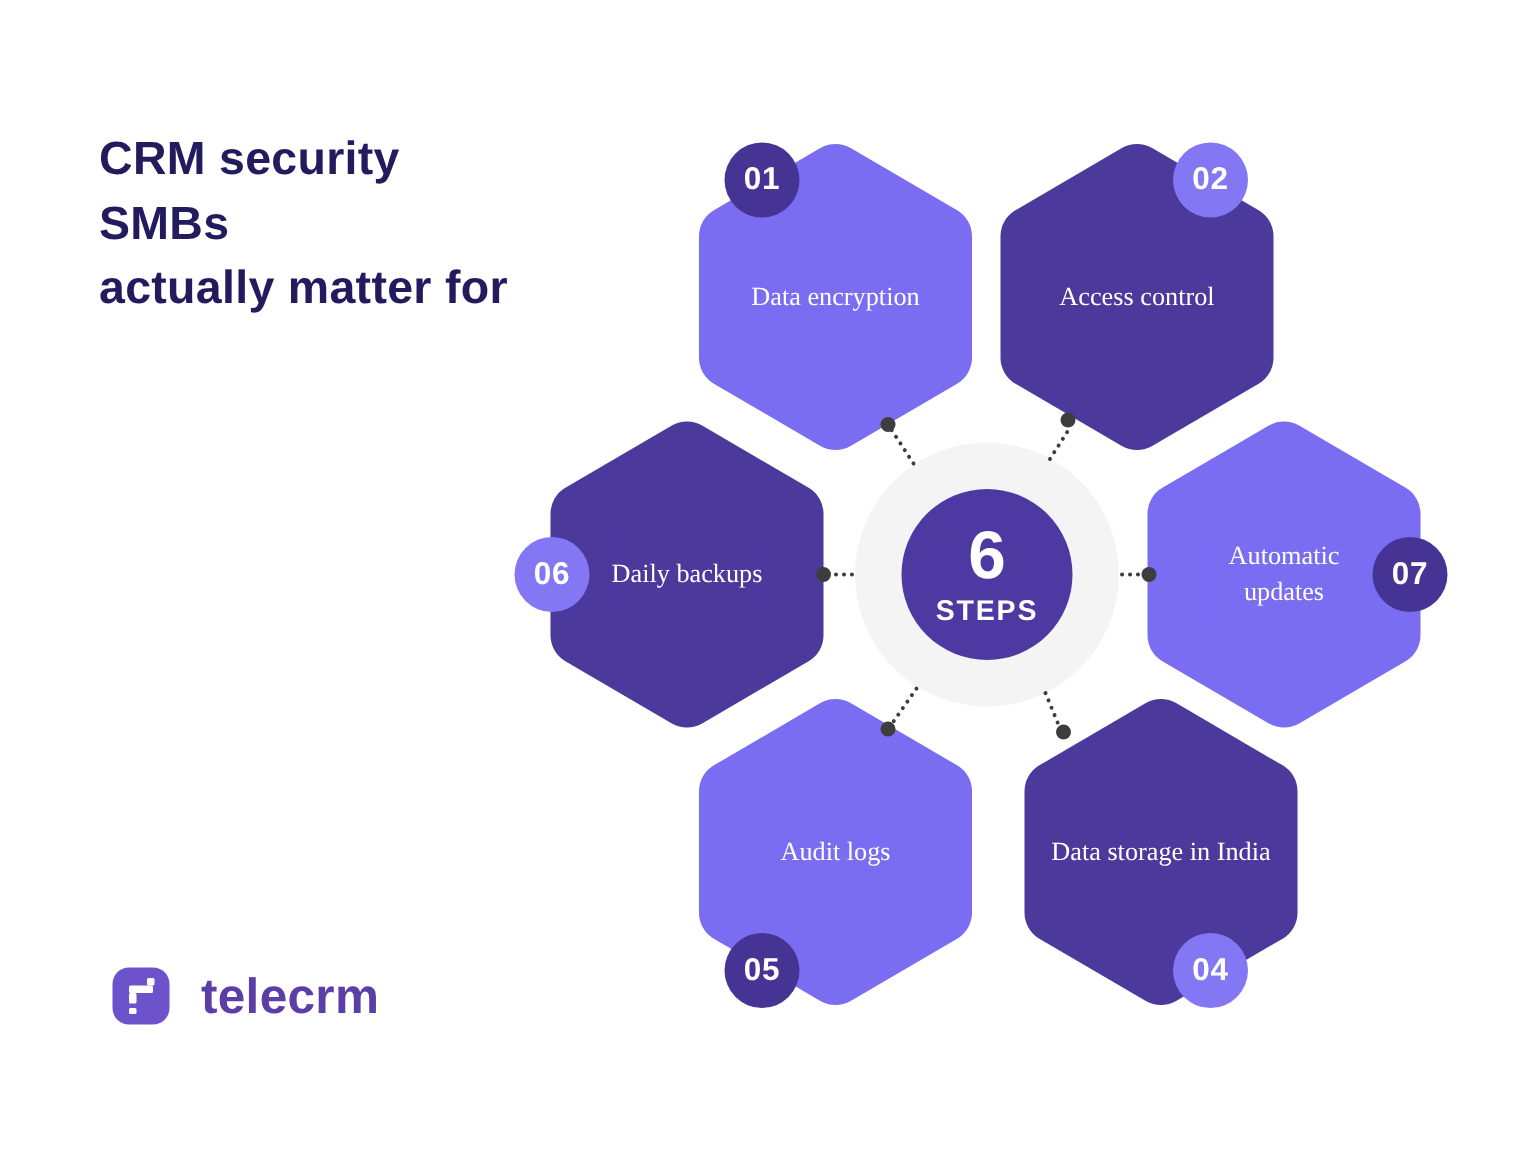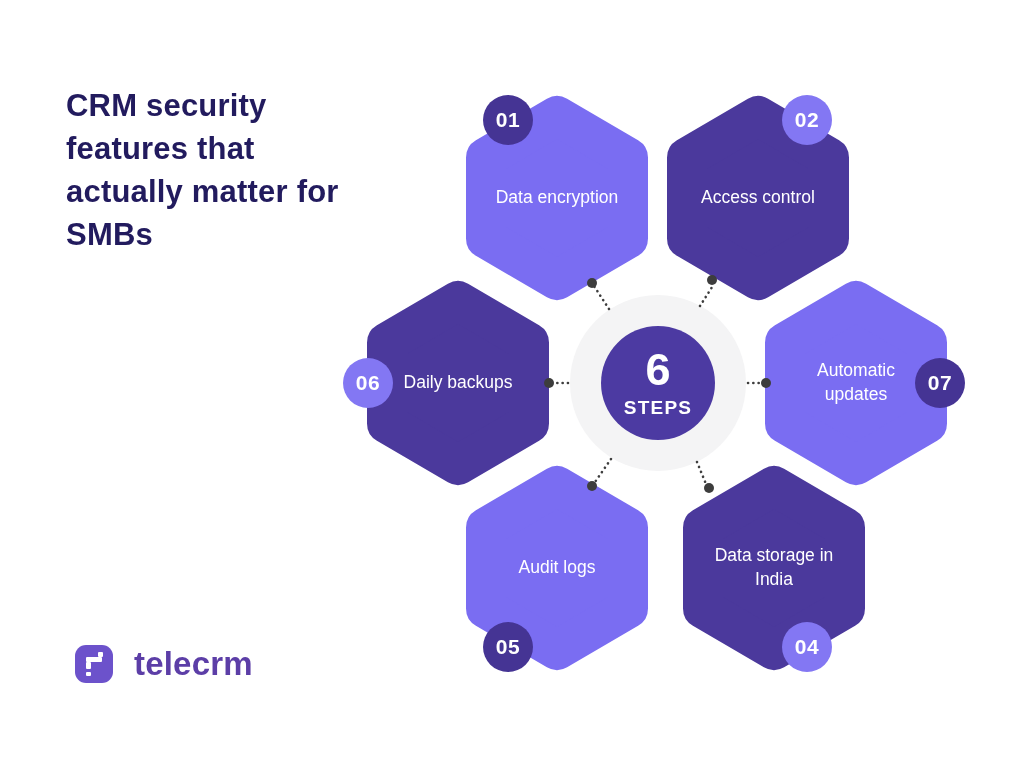--- a/index.html
+++ b/index.html
@@ -17,21 +17,21 @@
   
   .hex{position:absolute;width:184px;height:210px;}
   .hex svg{position:absolute;left:0;top:0;width:184px;height:210px;}
   .hex-light path{fill:var(--hex-light,#7A6DF2);stroke:var(--hex-light,#7A6DF2);}
   .hex-dark path{fill:var(--hex-dark,#4B399C);stroke:var(--hex-dark,#4B399C);}
   .hex-label{
     position:absolute;inset:0;display:flex;align-items:center;justify-content:center;
     text-align:center;color:#fff;font-size:17.5px;line-height:1.35;padding:0 10px;
     box-sizing:border-box;
   }
-  .hex-label span{display:inline-block;}
+  .hex-label span{display:inline-block;font-family:Liberation Serif, serif;}
   .w-narrow span{max-width:112px;}
   .w-mid span{max-width:152px;}
   
   .badge{
     position:absolute;width:50px;height:50px;border-radius:50%;
     display:flex;align-items:center;justify-content:center;
     color:#fff;font-size:21px;font-weight:700;letter-spacing:.5px;z-index:6;
   }
   .badge-dark{background:var(--badge-dark,#453494);}
   .badge-light{background:var(--badge-light,#8377F3);}
@@ -64,23 +64,22 @@
     font-size:33px;font-weight:600;color:var(--brand-text,#5C3EA7);letter-spacing:.2px;
   }
 </style>
 </head>
 <body>
 
 <div class="canvas" style="--hex-light: #7A6DF2; --hex-dark: #4B399C; --badge-dark: #453494; --badge-light: #8377F3; --center-circle: #4C3AA2; --center-ring: #F4F4F5; --title-text: #221B5E; --brand-text: #5C3EA7; --brand-icon: #6C52CB; --connector: #3D3D3D;">
 
   <div class="title">
     <span>CRM security</span>
-    <span>features that</span>
+    <span>SMBs</span>
     <span>actually matter for</span>
-    <span>SMBs</span>
   </div>
 
   <div class="center-ring"></div>
   <div class="center-circle">
     <div class="center-number">6</div>
     <div class="center-label">STEPS</div>
   </div>
 
   <div class="hex" style="left:465px;top:93px;">
     <svg class="hex-light" viewBox="0 0 184 210">

